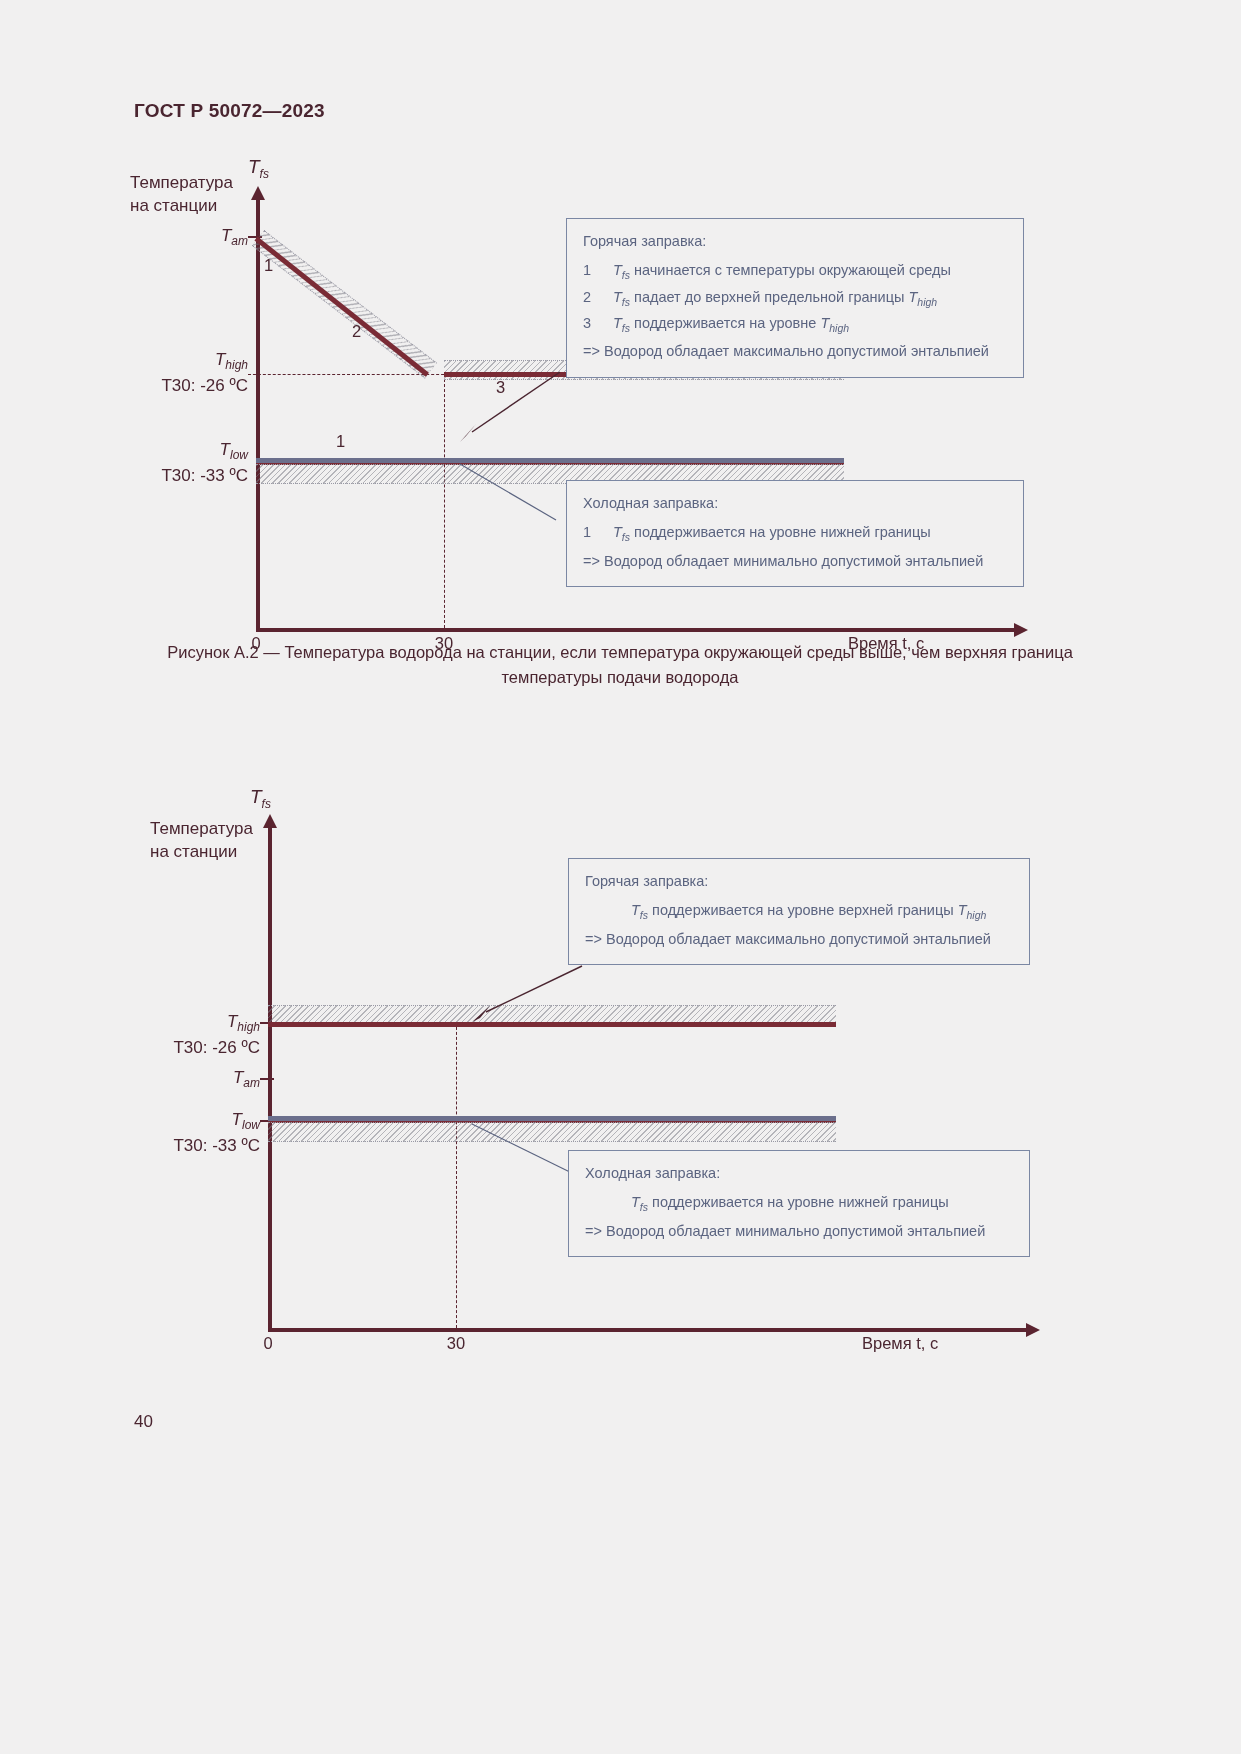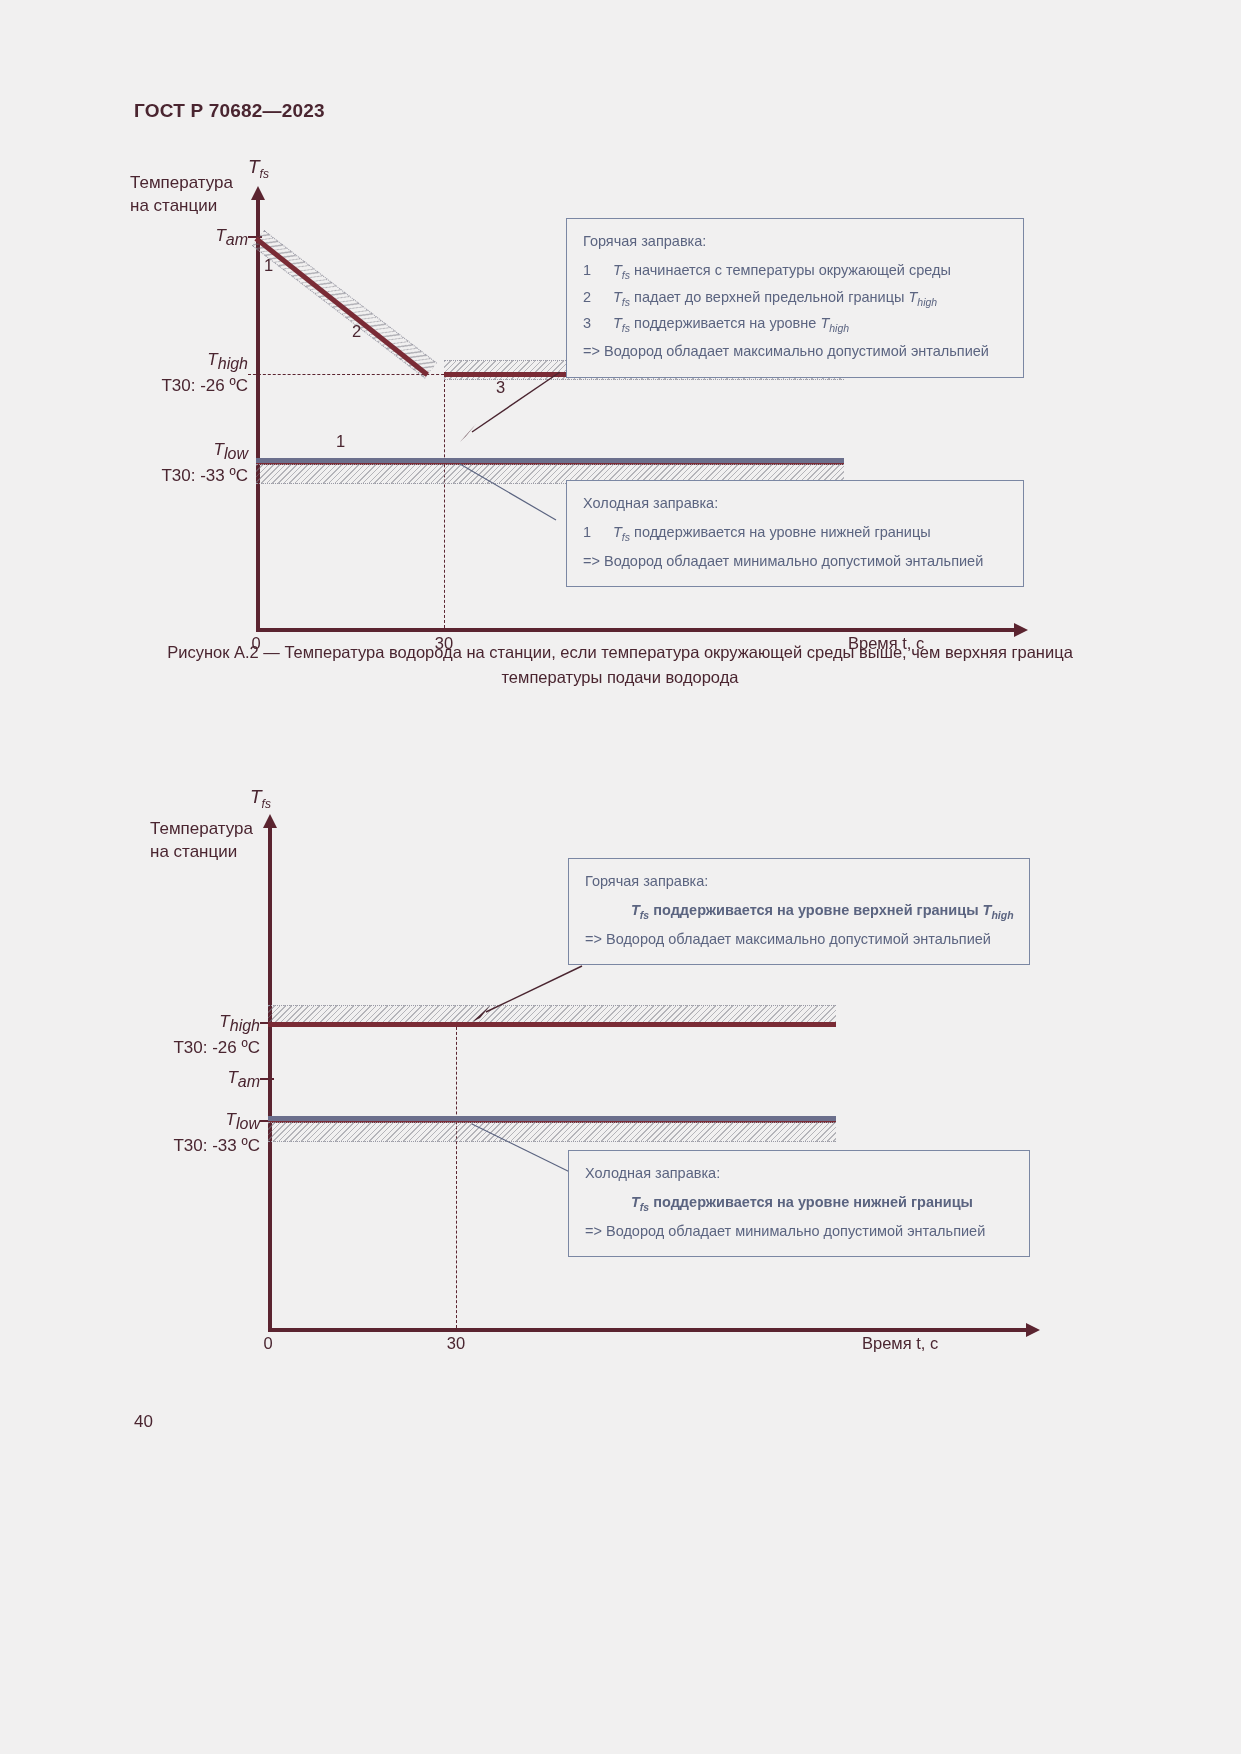--- a/index.html
+++ b/index.html
@@ -57,21 +57,21 @@
     position:absolute;width:0;height:0;
     border-top:7px solid transparent;border-bottom:7px solid transparent;
     border-left:14px solid #5b2430;
   }
 
   
   .ax-label{position:absolute;font-size:16.5px;color:#4a2530;}
   .tf-label{position:absolute;font-size:19px;font-style:italic;color:#4a2530;}
   .tf-label sub{font-size:12px;font-style:italic;}
   .sym{position:absolute;font-size:17px;font-style:italic;color:#4a2530;text-align:right;}
-  .sym sub{font-size:16px;}
+  .sym sub{font-size:12px;}
   .t30{position:absolute;font-size:17px;color:#4a2530;text-align:right;}
   .axis-title{position:absolute;font-size:17px;line-height:1.35;color:#4a2530;}
 
   
   .tick-y{position:absolute;height:2px;width:14px;background:#5b2430;}
   .tick-num{position:absolute;font-size:16.5px;color:#4a2530;text-align:center;}
 
   
   .line-hot{position:absolute;height:5px;background:#7a2b35;}
   .line-cold{position:absolute;height:5px;background:#6b6f8c;}
@@ -122,33 +122,33 @@
     line-height:1.75;
     margin-left:12px;
   }
   .callout .title{color:#5b6480;margin-bottom:4px;}
   .callout .row{display:flex;}
   .callout .num{width:30px;flex:0 0 30px;color:#5b6480;}
   .callout .txt{flex:1;}
   .callout .concl{margin-top:2px;}
   .callout i{font-style:italic;}
   .callout i sub{font-size:10.5px;font-style:italic;}
-  .callout .indent{padding-left:46px;font-weight:bold;}
+  .callout .indent{padding-left:46px;}
 
   .leader{position:absolute;}
   .leader line{stroke:#4a2530;stroke-width:1.4px;}
   .leader polygon{fill:#4a2530;}
   .leader-blue line{stroke:#5b6480;stroke-width:1.2px;}
 </style>
 </head>
 <body>
 
 <div class="page">
 
-  <div class="doc-header">ГОСТ Р 70682—2023</div>
+  <div class="doc-header">ГОСТ Р 50072—2023</div>
 
   <div class="figure" id="figure-a2">
 
     <div class="axis-title" style="left:0px;top:22px;width:120px;">Температура<br>на станции</div>
 
     <div class="tf-label" style="left:118px;top:6px;">
       <span>T</span><sub>fs</sub>
     </div>
 
     <div class="arrow-up" style="left:121px;top:36px;"></div>

